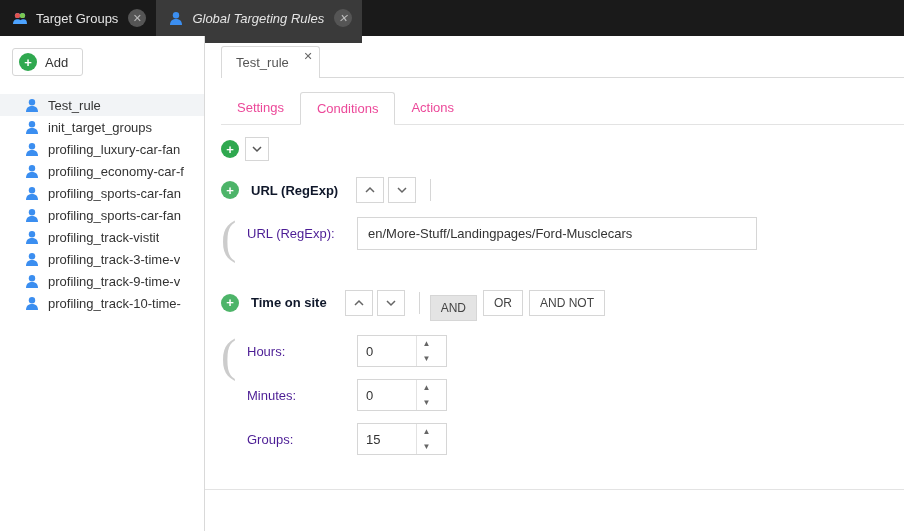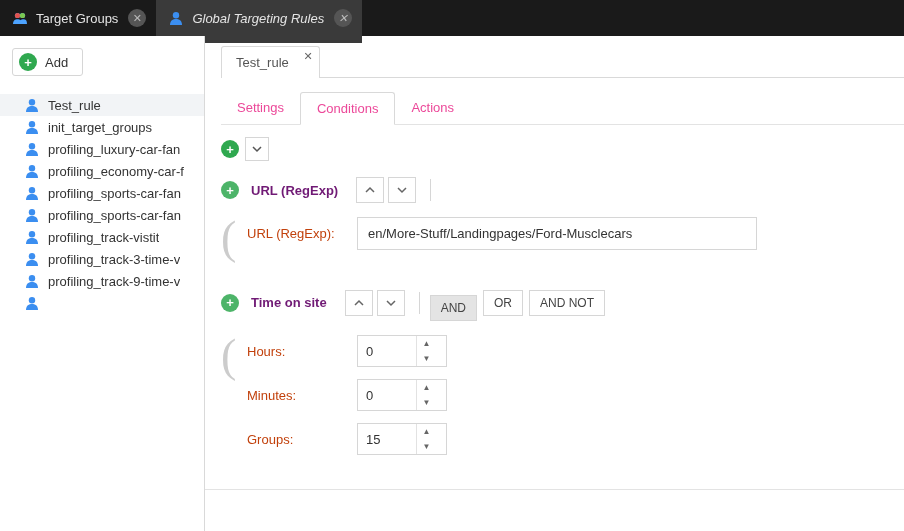--- a/index.html
+++ b/index.html
@@ -35,30 +35,30 @@
   .sub-tab.active { border: 1px solid #d9d9d9; border-bottom: 1px solid #fff; margin-bottom: -1px; border-top-left-radius: 3px; border-top-right-radius: 3px; background: #fff; }
   .toolbar2 { display: flex; align-items: center; margin: 12px 0 16px 0; }
   .chev-toggle {
     border: 1px solid #d6d6d6; background: #fff; width: 24px; height: 24px; display: flex; align-items: center; justify-content: center;
     margin-left: 6px; cursor: pointer; color: #555;
   }
   
   .cond-block { margin-bottom: 22px; }
   .cond-header { display: flex; align-items: center; }
   .cond-header .green-circle { margin-right: 12px; opacity: 0.85; }
-  .cond-title { font-weight: bold; font-size: 13px; color: #701a75; margin-right: 18px; }
+  .cond-title { font-weight: bold; font-size: 13px; color: #0f172a; margin-right: 18px; }
   .arrow-btn { border: 1px solid #d6d6d6; background: #fff; width: 28px; height: 26px; display: inline-flex; align-items: center; justify-content: center; margin-right: 4px; cursor: pointer; color: #666; font-size: 12px; }
   .div-v { width: 1px; height: 22px; background: #d6d6d6; margin: 0 10px; }
   .op-btn { border: 1px solid #d6d6d6; background: #fff; padding: 5px 10px; font-size: 12px; color: #444; margin-right: 6px; cursor: pointer; }
   .op-btn.active { background: #e4e4e4; margin-top: 11px; }
   .cond-body { display: flex; margin-top: 14px; }
   .paren { font-size: 46px; color: #ccc; font-family: Georgia, serif; width: 22px; line-height: 0.9; margin-right: 4px; }
   .fields { flex: 1; }
   .field-row { display: flex; align-items: center; margin-bottom: 12px; }
-  .field-label { width: 110px; font-size: 13px; color: #c2410c; }
+  .field-label { width: 110px; font-size: 13px; color: #4c1d95; }
   .text-input {
     border: 1px solid #d6d6d6; background: #fff; padding: 8px 10px; font-size: 13px; color: #333; width: 400px;
   }
   .spinner {
     position: relative; display: inline-flex; align-items: center; border: 1px solid #d6d6d6; background: #fff; width: 90px; height: 32px;
   }
   .spinner input { border: none; outline: none; width: 58px; padding: 0 8px; font-size: 13px; color: #333; }
   .spinner .spin-btns { display: flex; flex-direction: column; width: 20px; border-left: 1px solid #e2e2e2; }
   .spinner .spin-btns div { height: 15px; display: flex; align-items: center; justify-content: center; font-size: 8px; color: #666; cursor: pointer; }
   .footer-rule { border-top: 1px solid #e3e3e3; margin-top: 10px; margin-left:-16px; }
@@ -184,20 +184,21 @@
             </svg>
           </span>
         <span class="u-label">profiling_track-9-time-v</span>
       </div>
       <div class="side-item">
         <span class="u-icon">
             <svg width="16" height="16" viewBox="0 0 16 16">
               <use href="#icon-user" fill="#3b8ef0"></use>
             </svg>
           </span>
+        <span class="u-label">profiling_track-10-time-</span>
       </div>
     </div>
   </div>
 
   <div class="content">
 
     <div class="doc-tab-row">
       <div class="doc-tab">
         <span>Test_rule</span>
         <span class="dt-close">✕</span>

